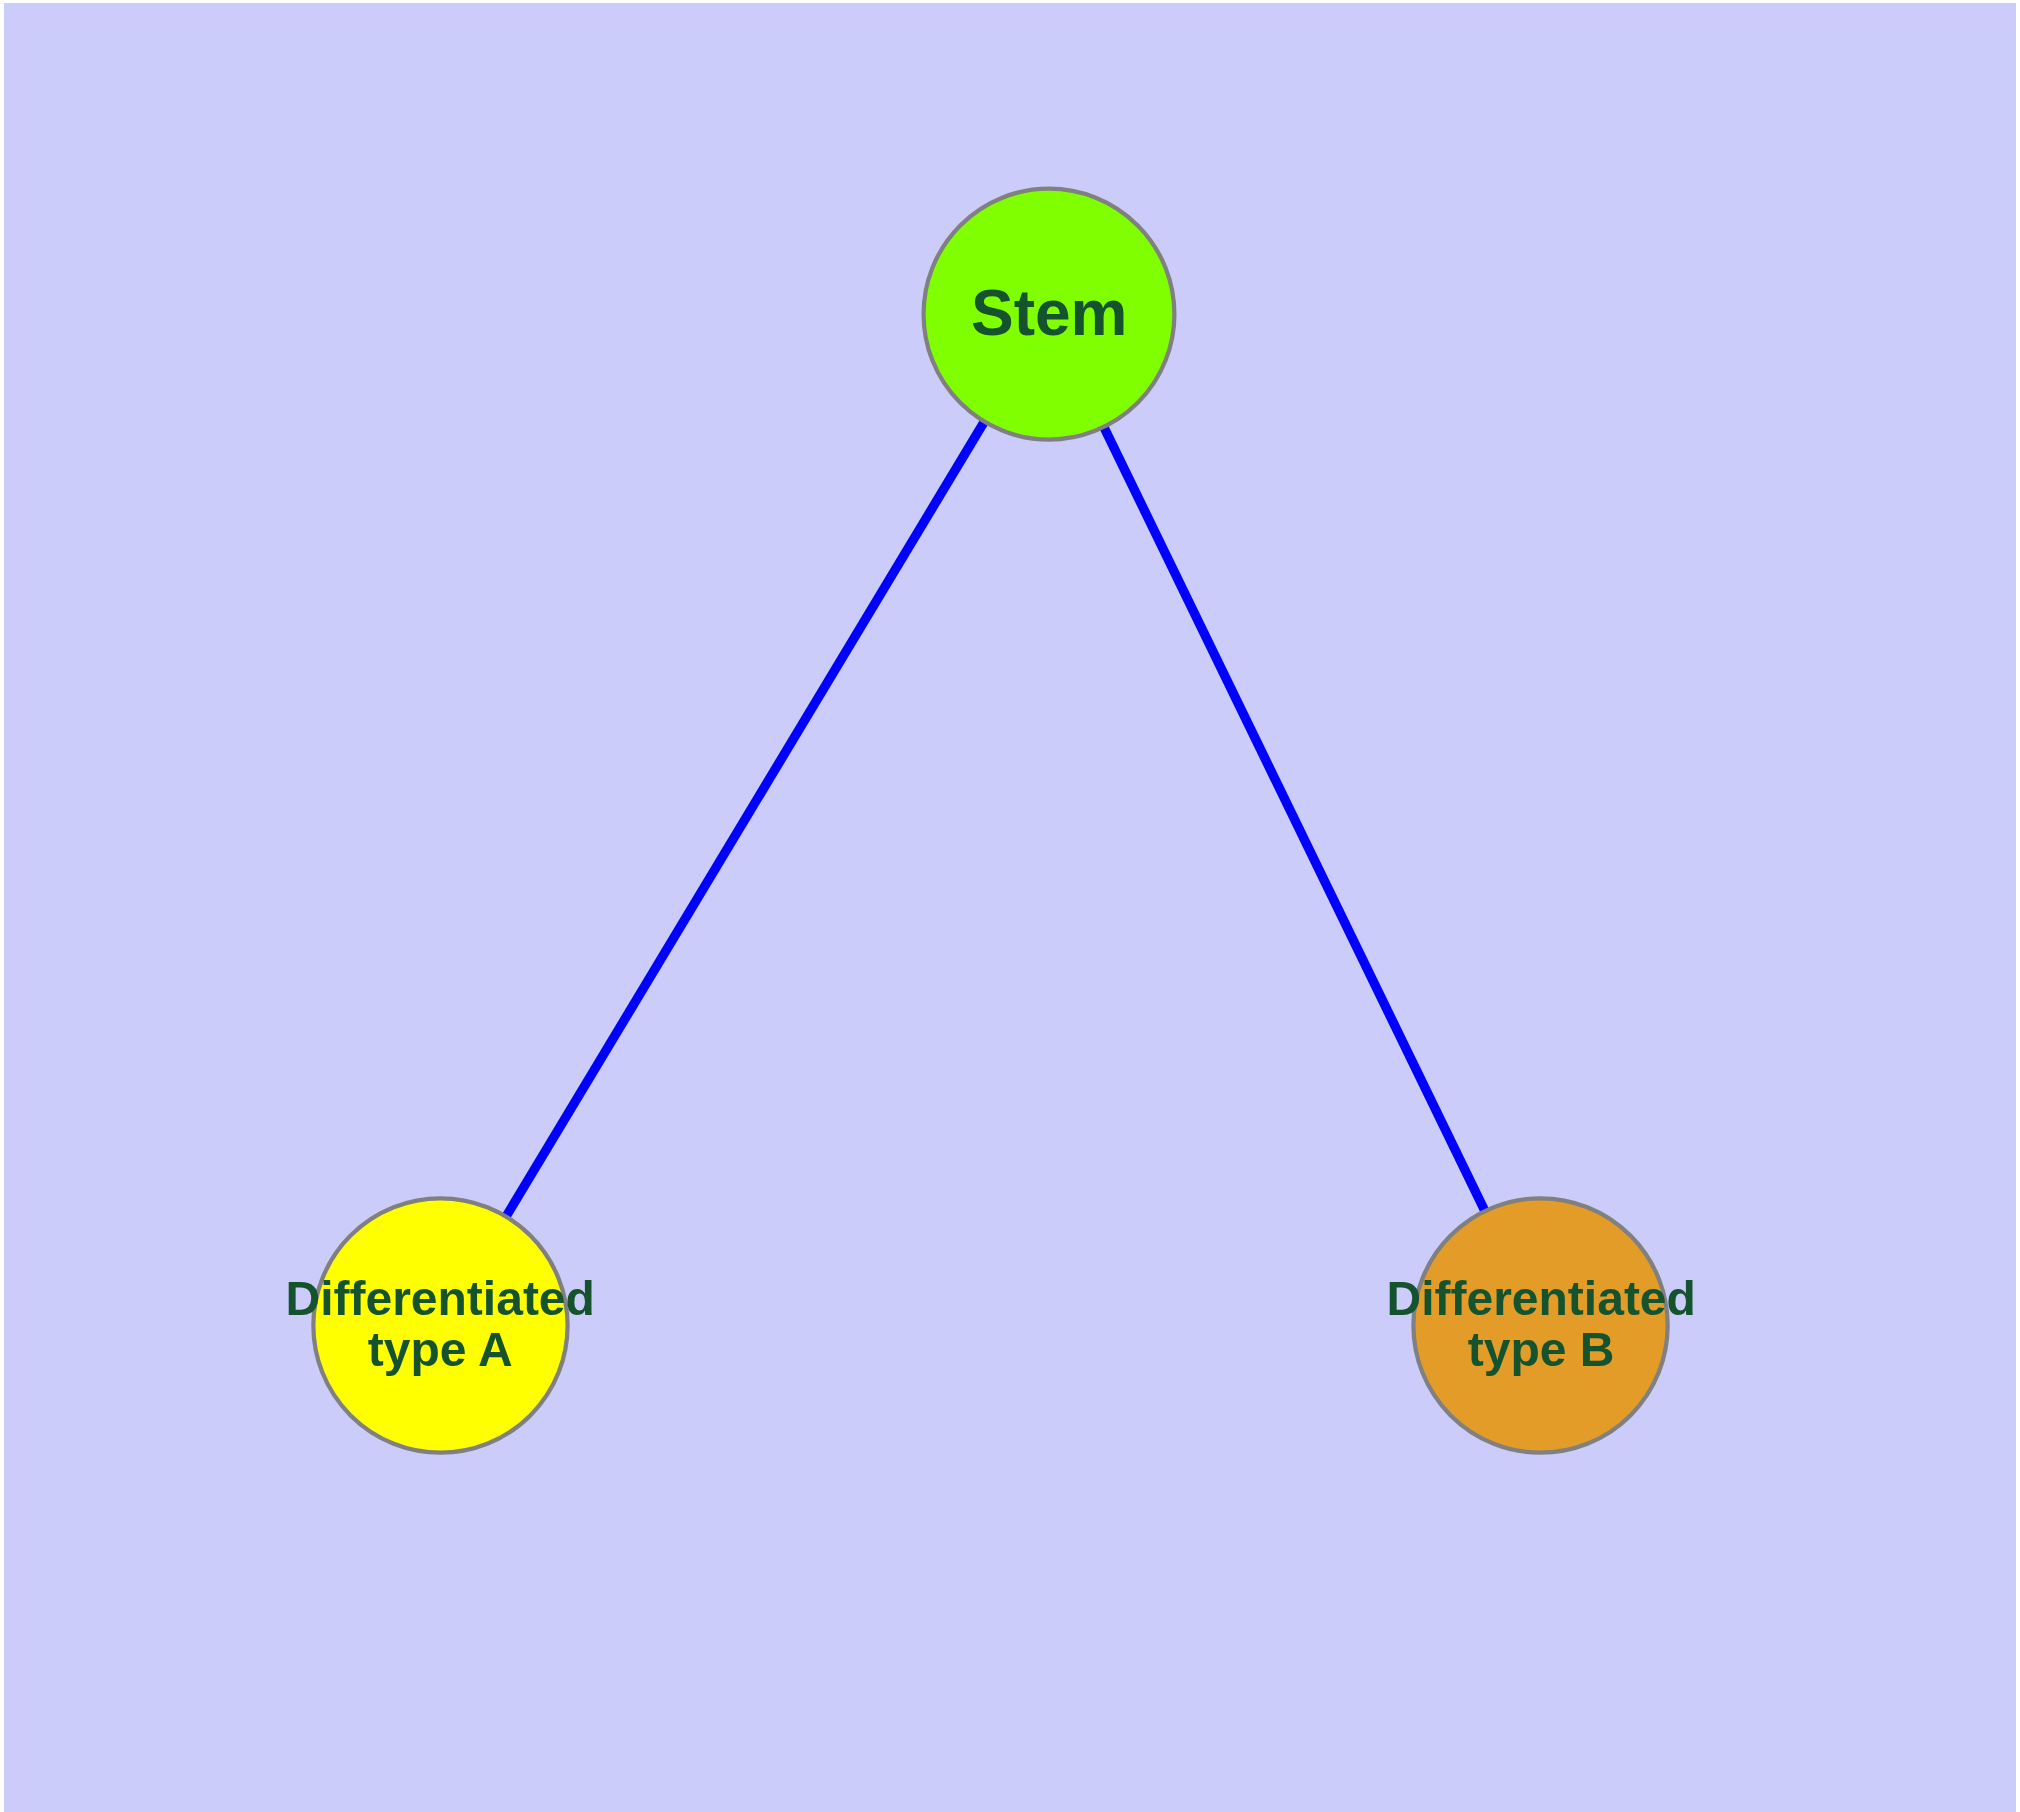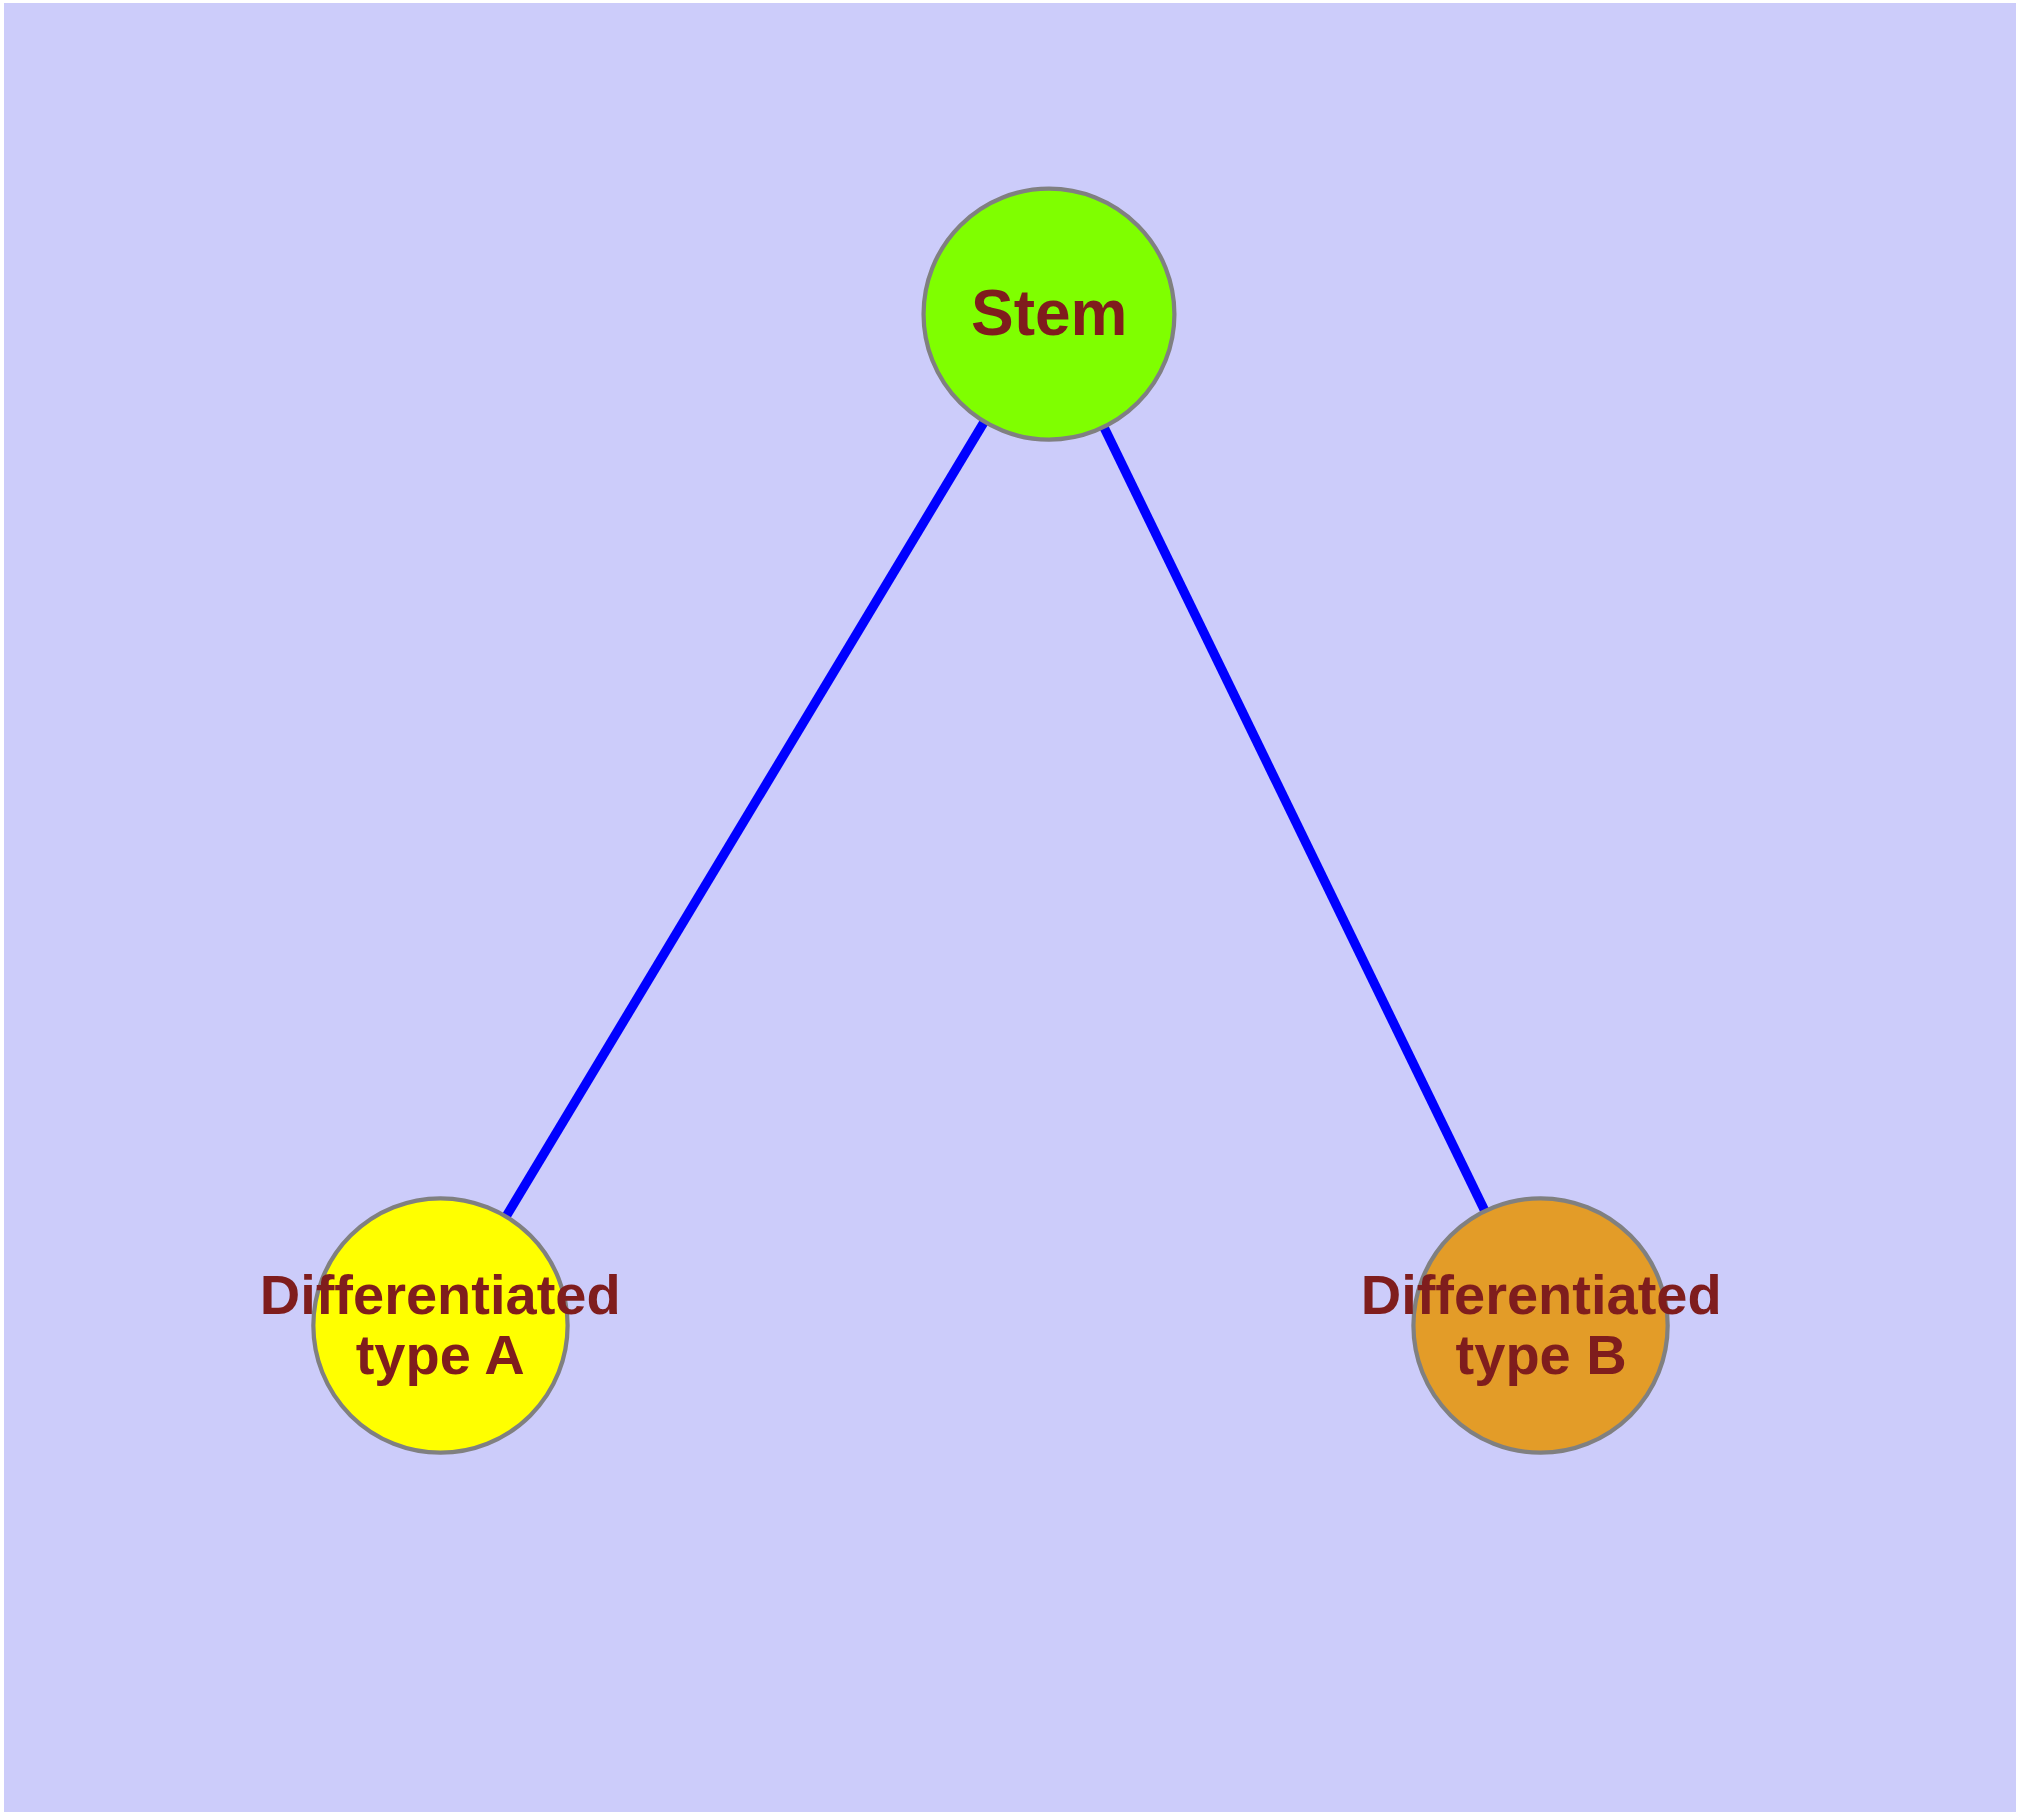--- a/index.html
+++ b/index.html
@@ -26,33 +26,33 @@
   #graph-svg {
     position: absolute;
     left: 0;
     top: 0;
     width: 100%;
     height: 100%;
     display: block;
   }
   .node-label {
     position: absolute;
-    color: #7f1d1d;
+    color: #14532d;
     font-weight: bold;
     text-align: center;
     white-space: pre;
     line-height: 1.08;
     pointer-events: none;
     transform: translate(-50%, -50%);
   }
   .label-stem {
     font-size: 64px;
   }
   .label-diff {
-    font-size: 56px;
+    font-size: 48px;
   }
 </style>
 </head>
 <body>
 
 <div id="canvas">
   <div id="plot-area" style="background: rgb(204, 204, 250);">
 
     <svg id="graph-svg" viewBox="0 0 2374 2135" preserveAspectRatio="none">
       <g id="edges-group">

